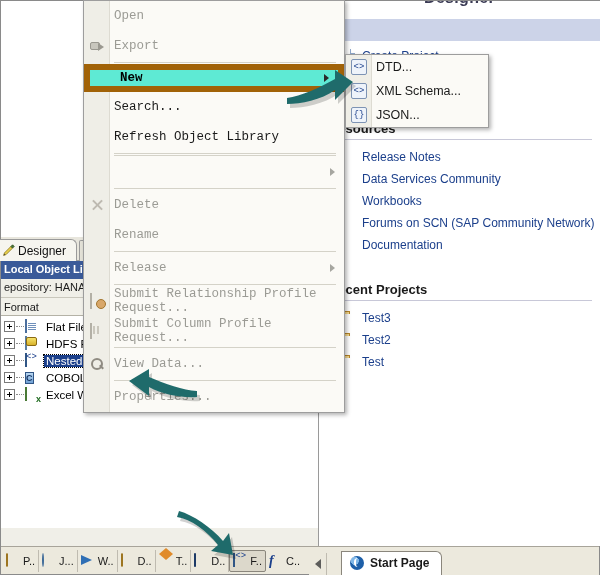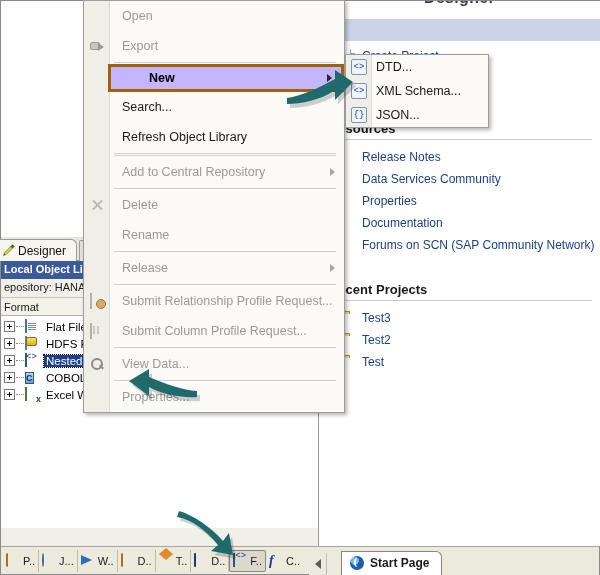--- a/index.html
+++ b/index.html
@@ -371,33 +371,33 @@
     width: 26px; height: 100%;
     background: #efeee7;
     border-right: 1px solid #dddbd2;
   }
   .ctx-items { position: relative; }
   .ctx-item {
     position: relative;
     height: 30px;
     display: flex;
     align-items: center;
-    padding-left: 38px;
+    padding-left: 30px;
     font-size: 12.5px;
     color: #1a1a1a;
     cursor: pointer;
+    font-family: Liberation Mono, monospace;
   }
   .ctx-item.disabled { color: #9b9b95; cursor: default; }
   .ctx-item.highlight {
-    background: #c4b5fd;
-    border: 3px solid #a16207;
+    background: #5eead4;
+    border: 6px solid #a16207;
     color: #000;
     font-weight: bold;
     height: 28px;
-    margin-left: 24px;
   }
   .ctx-sep {
     height: 1px;
     margin: 1px 8px 1px 30px;
     background: #d4d2c8;
   }
   .ctx-arrow {
     position: absolute;
     right: 9px; top: 50%;
     margin-top: -4px;
@@ -689,29 +689,29 @@
           <div class="sp-item">
             <span class="sp-ico"><span class="ico-bullet"></span></span>
             <span class="lbl">Release Notes</span>
           </div>
           <div class="sp-item">
             <span class="sp-ico"><span class="ico-bullet"></span></span>
             <span class="lbl">Data Services Community</span>
           </div>
           <div class="sp-item">
             <span class="sp-ico"><span class="ico-bullet"></span></span>
-            <span class="lbl">Properties</span>
+            <span class="lbl">Workbooks</span>
+          </div>
+          <div class="sp-item">
+            <span class="sp-ico"><span class="ico-bullet"></span></span>
+            <span class="lbl">Forums on SCN (SAP Community Network)</span>
           </div>
           <div class="sp-item">
             <span class="sp-ico"><span class="ico-bullet"></span></span>
             <span class="lbl">Documentation</span>
-          </div>
-          <div class="sp-item">
-            <span class="sp-ico"><span class="ico-bullet"></span></span>
-            <span class="lbl">Forums on SCN (SAP Community Network)</span>
           </div>
         </div>
 
         <div class="sp-section-head" style="margin-top:26px;">Recent Projects</div>
         <div class="sp-rule"></div>
         <div>
           <div class="sp-item">
             <span class="sp-ico"><span class="ico-folder"></span></span>
             <span class="lbl">Test3</span>
           </div>
@@ -807,21 +807,20 @@
       <div class="ctx-item">
         <span>Refresh Object Library</span>
       </div>
 
       <div class="ctx-sep"></div>
 
 
       <div class="ctx-sep"></div>
 
       <div class="ctx-item disabled">
-        <span>Add to Central Repository</span>
         <span class="ctx-arrow dim"></span>
       </div>
 
       <div class="ctx-sep"></div>
 
       <div class="ctx-item disabled">
         <span class="ctx-gico"><span class="gi-x"></span></span>
         <span>Delete</span>
       </div>
 

